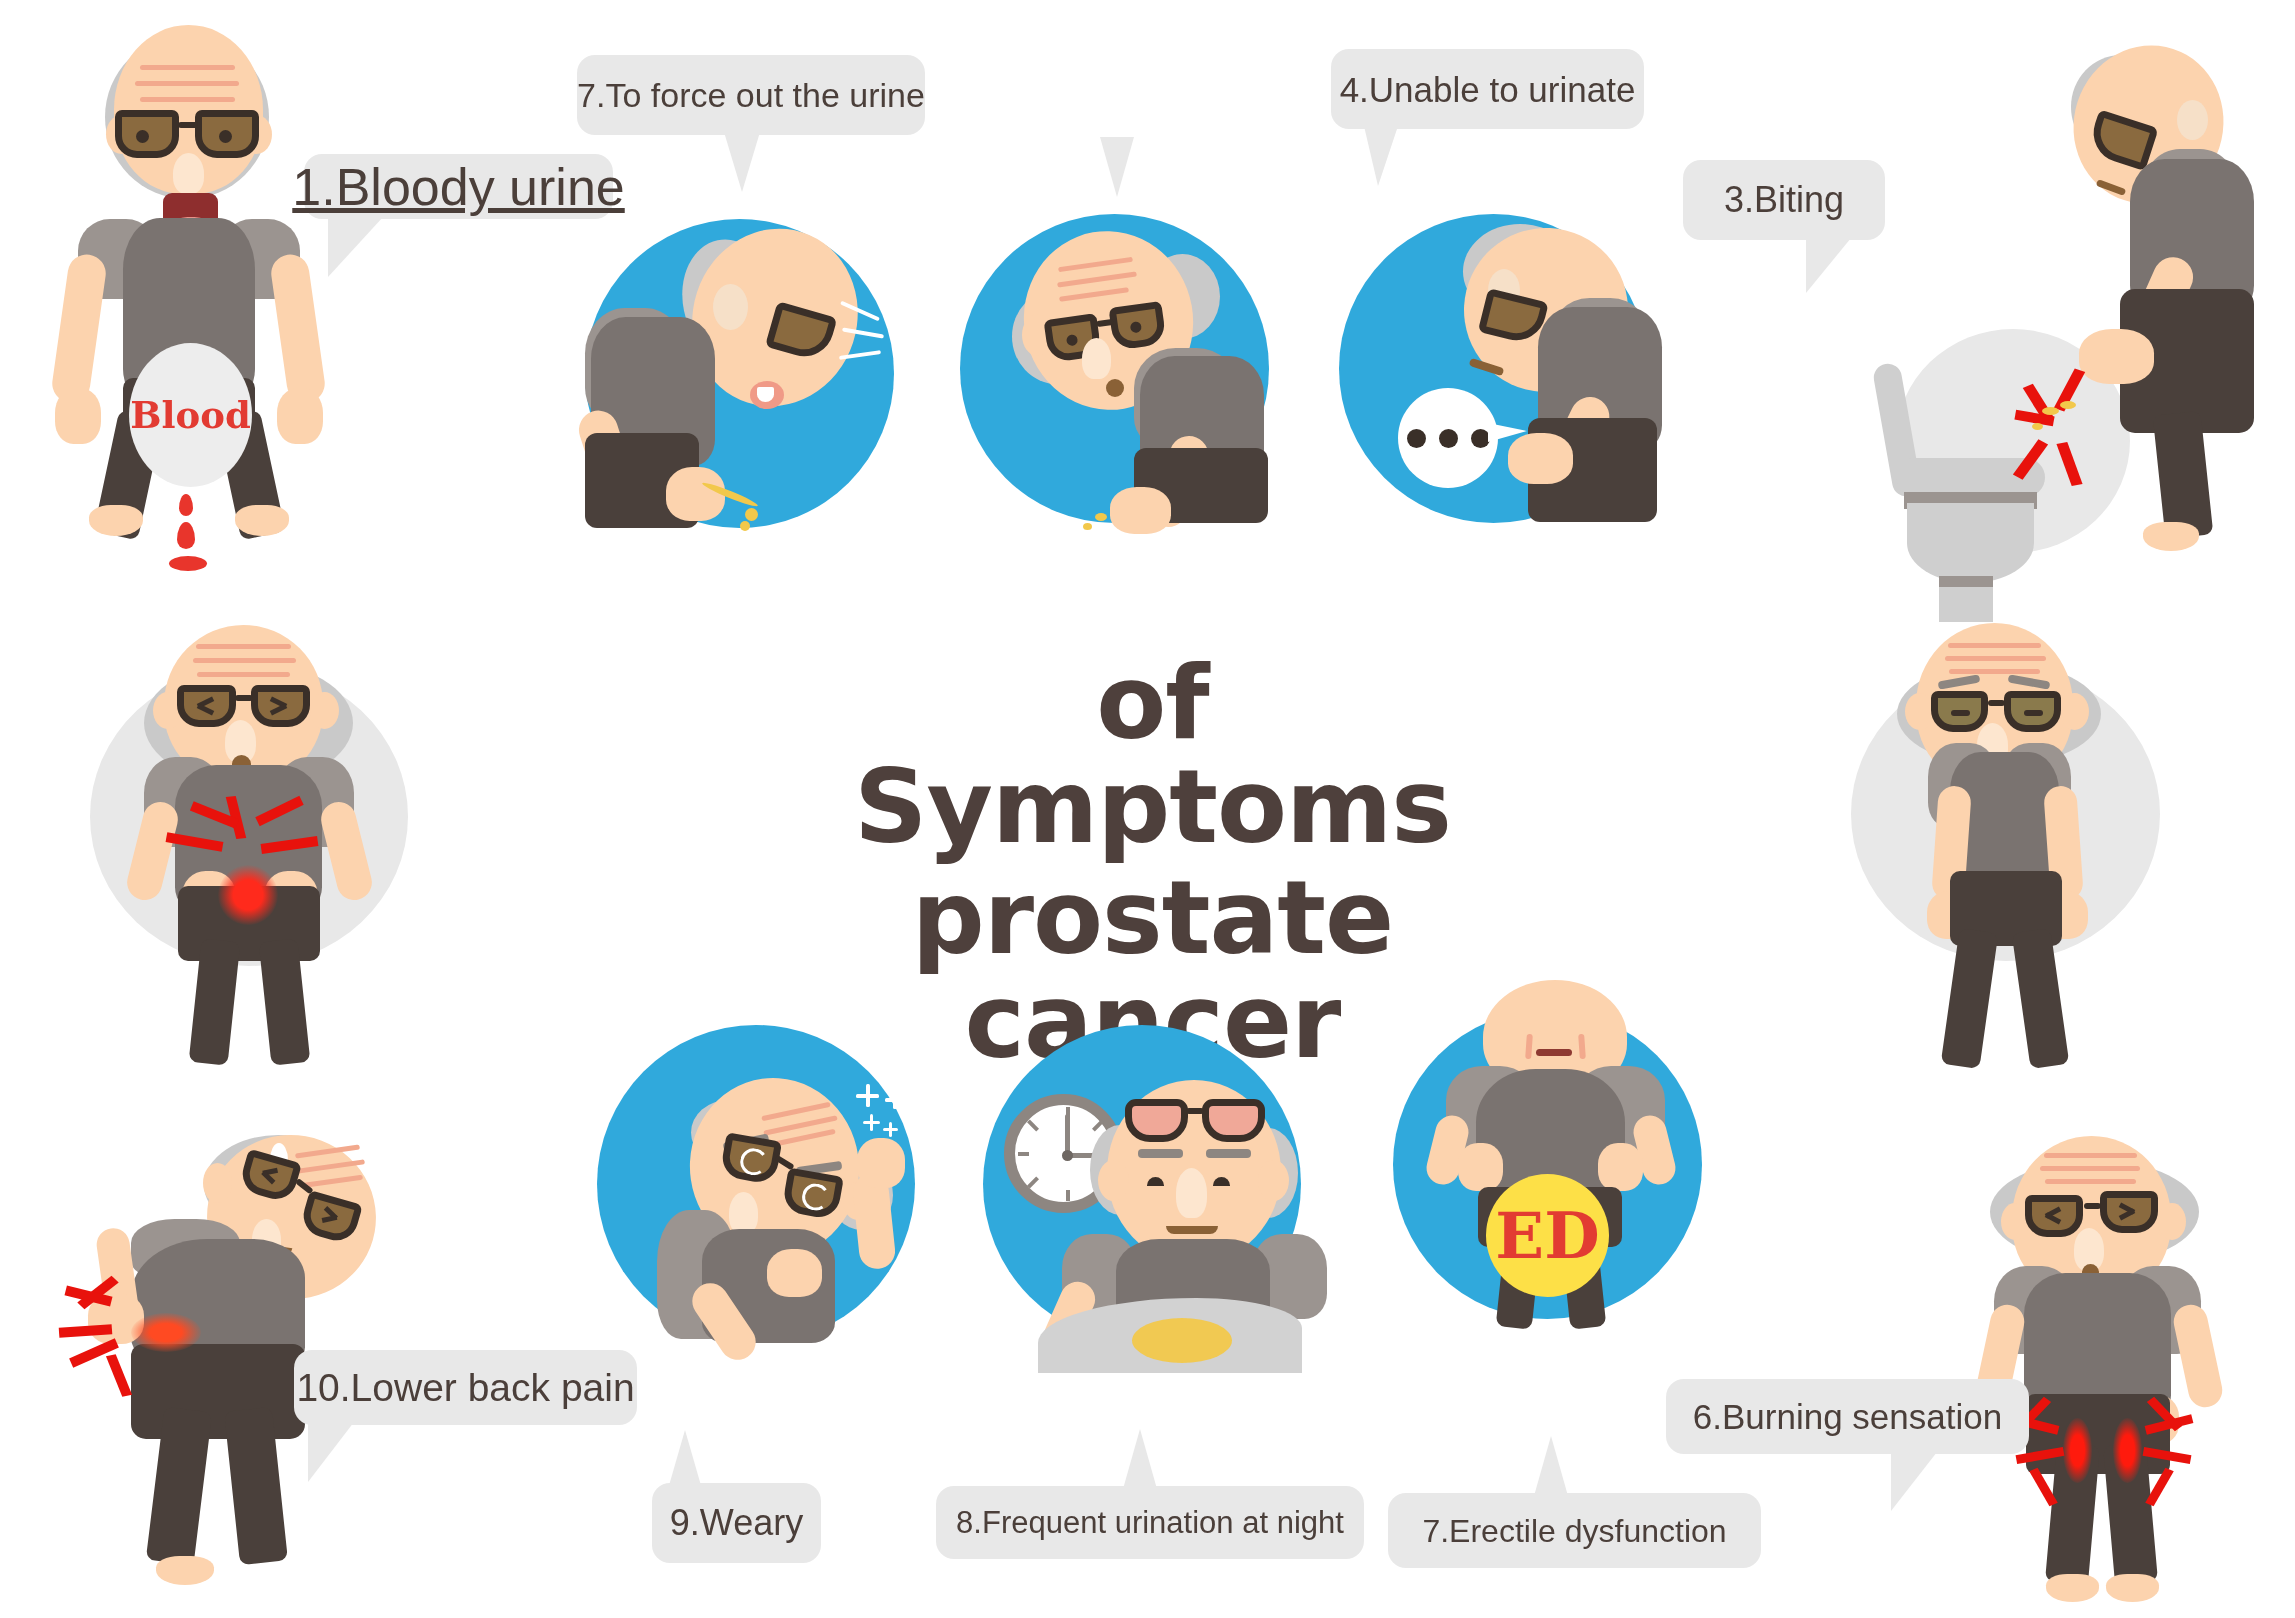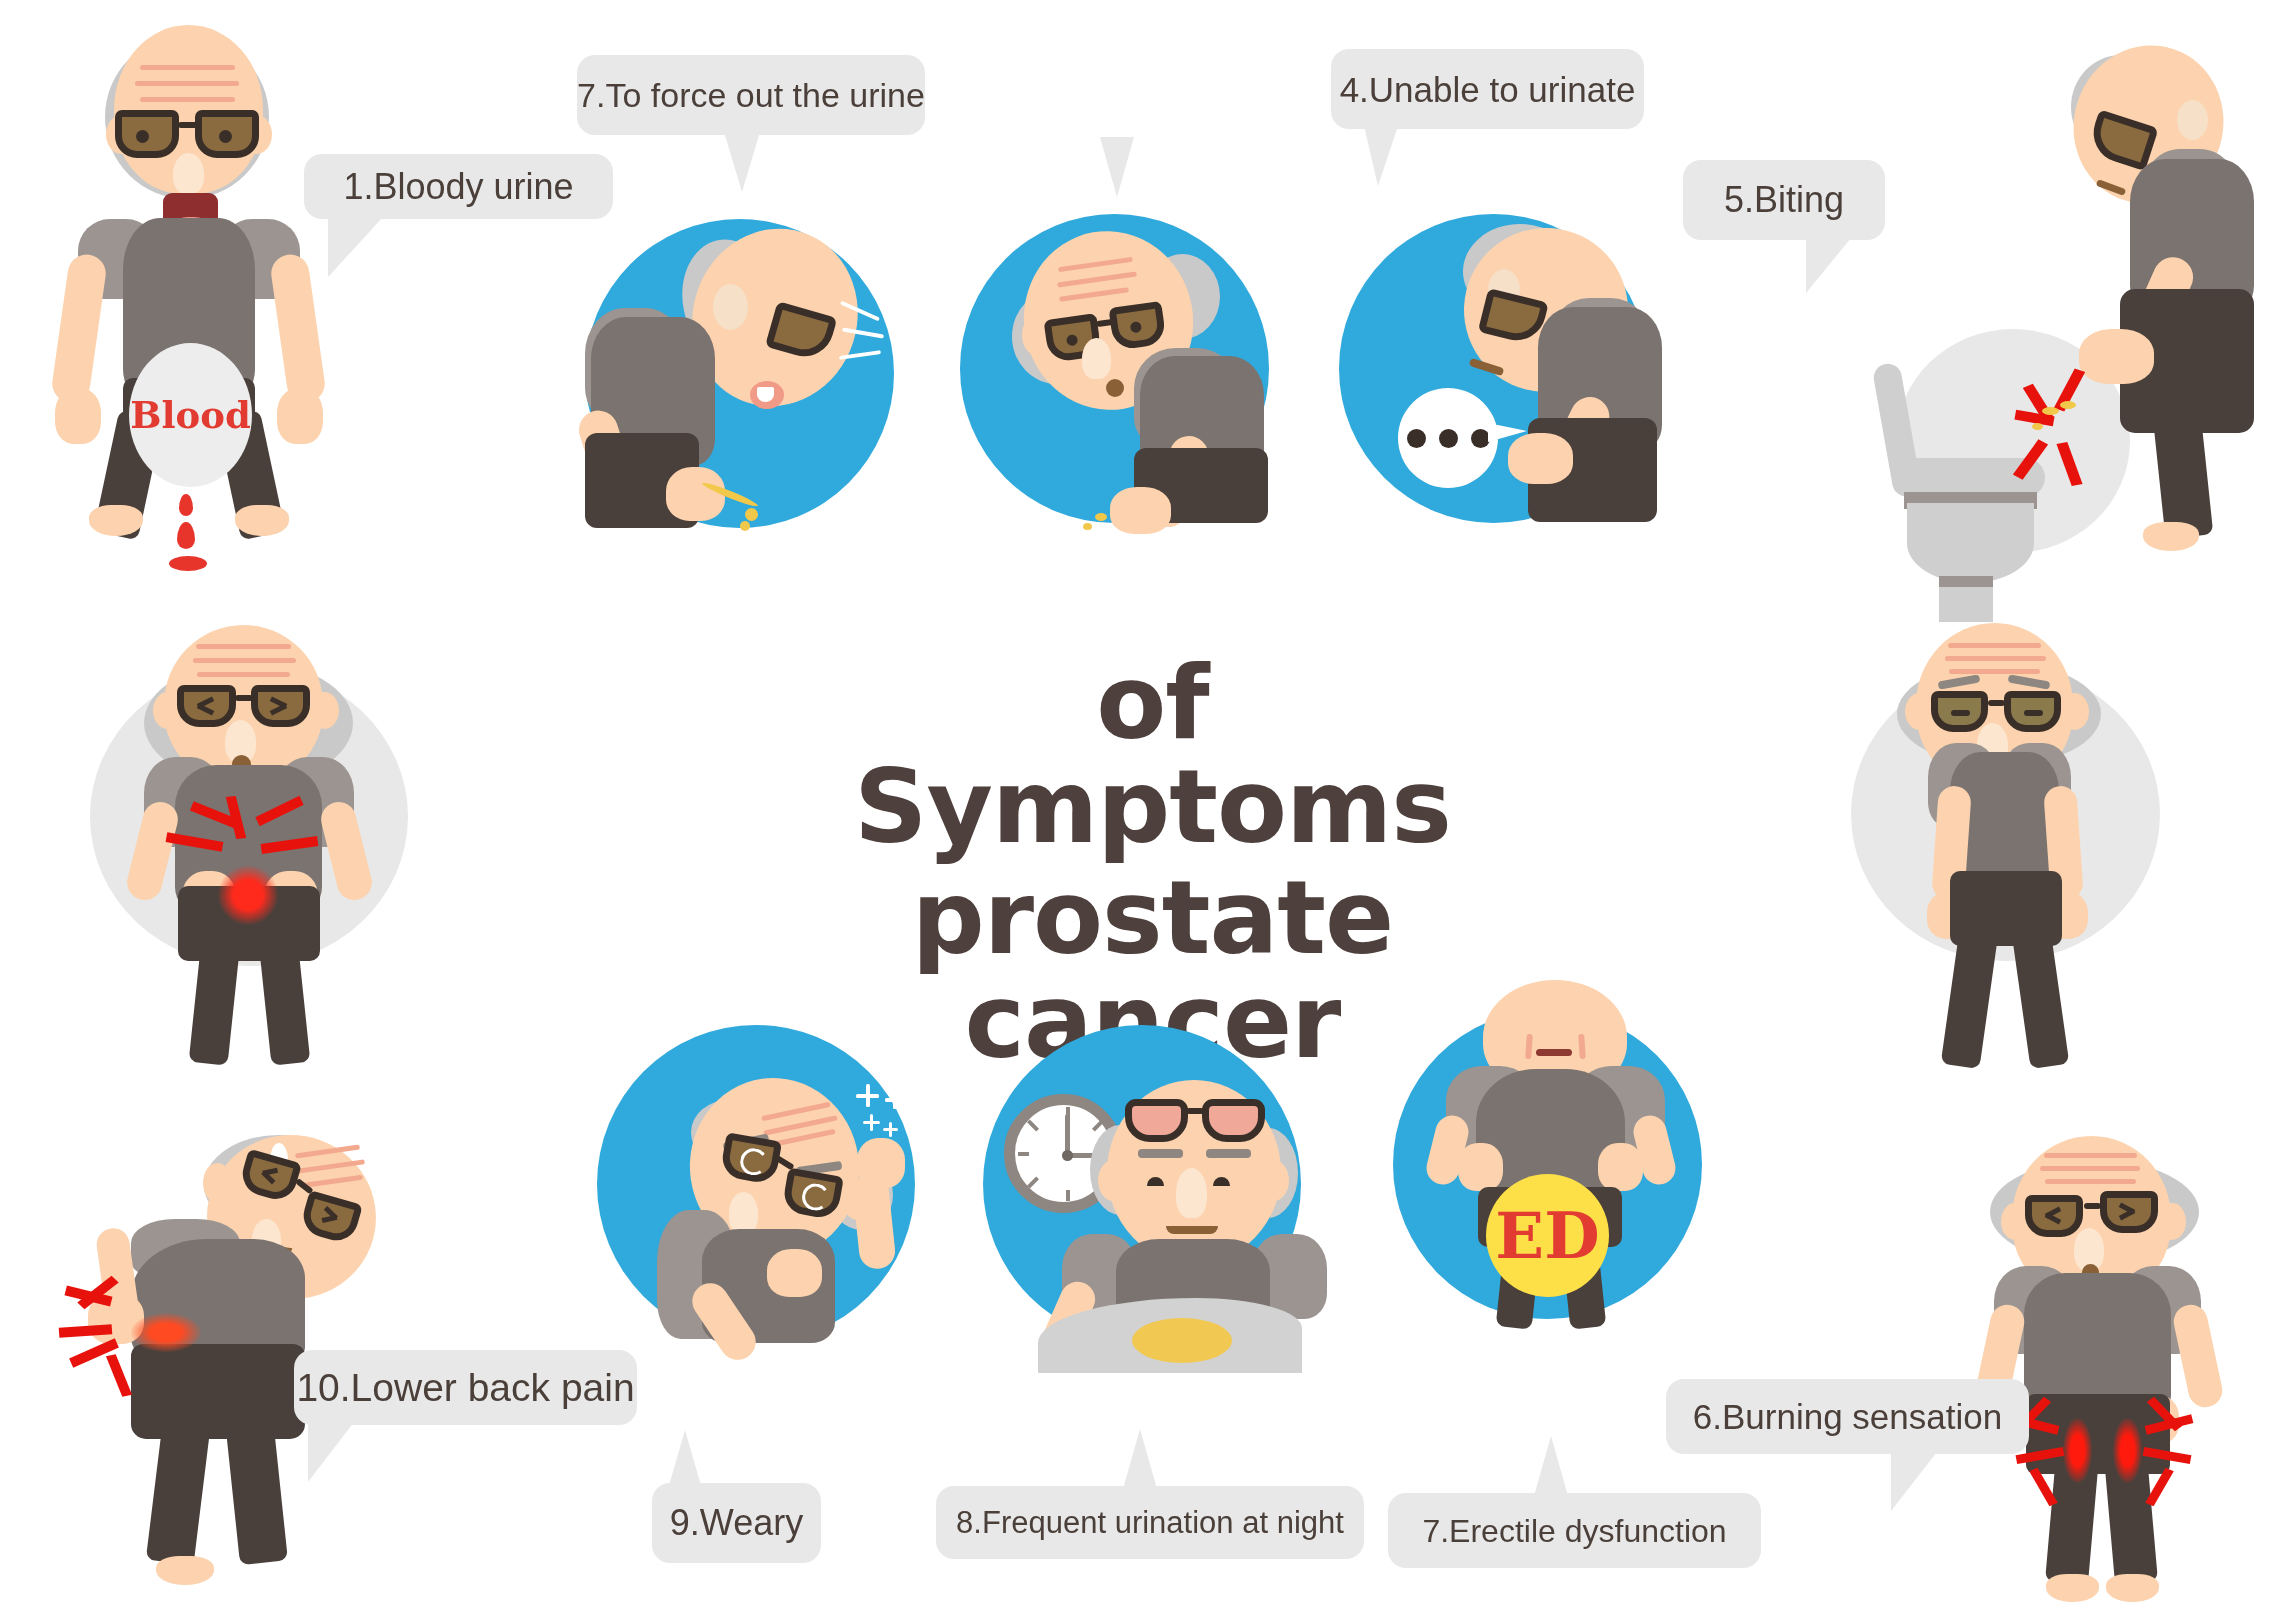--- a/index.html
+++ b/index.html
@@ -101,21 +101,21 @@
 
     <div class="badge" style="left:99px;top:323px;width:123px;height:144px;">
       <span style="font-size:37px;">Blood</span>
     </div>
     <div class="drop" style="left:149px;top:474px;width:14px;height:22px;border-radius:50% 50% 50% 50% / 65% 65% 35% 35%;"></div>
     <div class="drop" style="left:147px;top:502px;width:18px;height:27px;border-radius:50% 50% 50% 50% / 65% 65% 35% 35%;"></div>
     <div class="drop" style="left:139px;top:536px;width:38px;height:15px;"></div>
   </div>
 
   <div class="bubble" style="left:304px;top:154px;width:309px;height:65px;">
-    <span style="font-size:36px;">1.Bloody urine</span>
+    <span style="font-size:52px;text-decoration:underline;">1.Bloody urine</span>
   </div>
   <div class="tail" style="left:328px;top:217px;border-left:0 solid transparent;border-right:55px solid transparent;border-top:60px solid #e8e8e8;"></div>
 
   <div class="panel" style="left:585px;top:219px;width:309px;height:309px;">
     <div class="circ-blue" style="left:0;top:0;width:309px;height:309px;"></div>
     <div class="hair" style="left:98px;top:20px;width:95px;height:124px;transform:rotate(-12deg);"></div>
     <div class="head" style="left:108px;top:9px;width:164px;height:179px;transform:rotate(18deg);border-radius:50%;"></div>
     <div class="ear" style="left:128px;top:65px;width:35px;height:46px;background:#f6e0c8;"></div>
     <div class="glasses" style="left:184px;top:90px;width:65px;height:55px;transform:rotate(16deg);">
       <div class="lens dark" style="left:0;top:0;width:62px;height:47px;border-radius:7px 7px 30px 7px;"></div>
@@ -227,21 +227,21 @@
     <div class="bolt" style="left:192px;top:363px;width:11px;height:40px;transform:rotate(-24deg) skewX(8deg);"></div>
     <div class="bolt" style="left:174px;top:393px;width:39px;height:10px;transform:rotate(10deg);"></div>
     <div class="bolt" style="left:184px;top:418px;width:11px;height:43px;transform:rotate(28deg) skewX(-8deg);"></div>
     <div class="bolt" style="left:223px;top:422px;width:11px;height:44px;transform:rotate(-10deg) skewX(10deg);"></div>
     <div class="stream" style="left:201px;top:387px;width:17px;height:8px;"></div>
     <div class="stream" style="left:219px;top:381px;width:16px;height:8px;"></div>
     <div class="stream" style="left:191px;top:403px;width:11px;height:7px;"></div>
   </div>
 
   <div class="bubble" style="left:1683px;top:160px;width:202px;height:80px;">
-    <span style="font-size:36px;">5.Biting</span>
+    <span style="font-size:36px;">3.Biting</span>
   </div>
   <div class="tail" style="left:1806px;top:238px;border-left:0 solid transparent;border-right:45px solid transparent;border-top:55px solid #e8e8e8;"></div>
 
   <div class="panel" style="left:90px;top:622px;width:348px;height:448px;">
     <div class="circ-grey" style="left:0px;top:45px;width:318px;height:299px;"></div>
     <div class="hair" style="left:54px;top:39px;width:209px;height:124px;border-radius:50%;"></div>
     <div class="head" style="left:74px;top:3px;width:159px;height:159px;"></div>
     <div class="ear" style="left:63px;top:70px;width:29px;height:37px;"></div>
     <div class="ear" style="left:220px;top:70px;width:29px;height:37px;"></div>
     <div class="wrinkle" style="left:106px;top:22px;width:95px;"></div>

